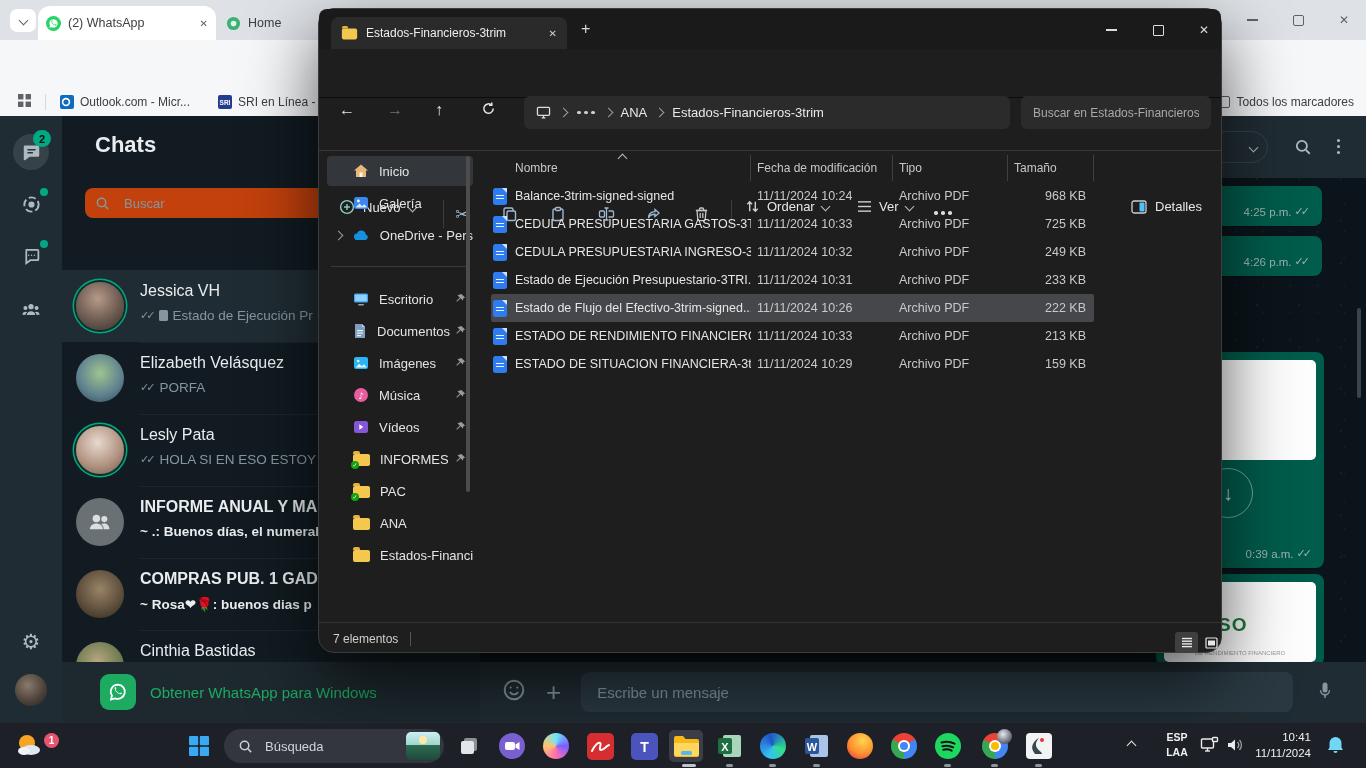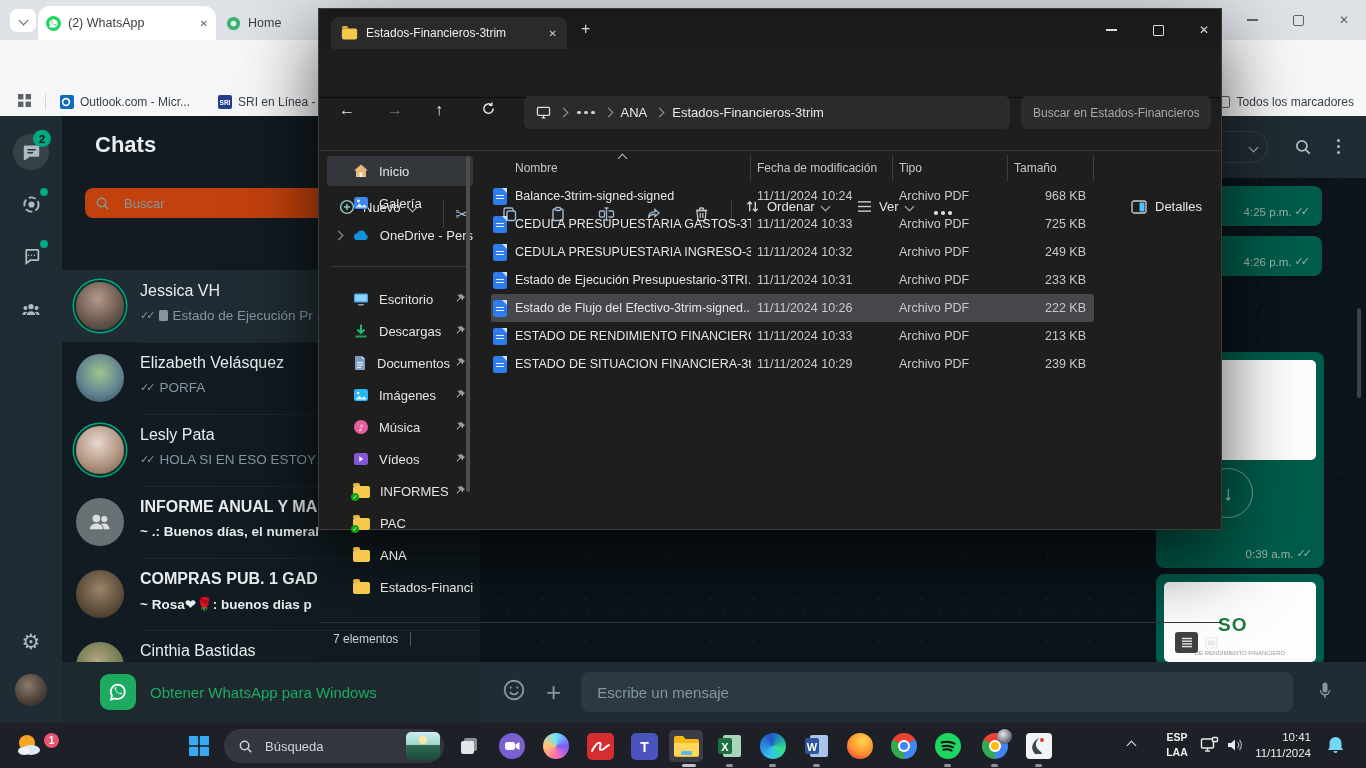--- a/index.html
+++ b/index.html
@@ -65,21 +65,21 @@
      background-size:42px 42px,27px 27px;background-position:0 0,14px 21px;}
   #wachathdr{position:absolute;left:0;top:0;width:886px;height:62px;background:#202c33;}
   .bubble{position:absolute;background:#005c4b;border-radius:8px;box-shadow:0 1px 1px rgba(0,0,0,.3);}
   .btime{position:absolute;right:12px;bottom:8px;color:#9fb4ad;font-size:11.5px;display:flex;gap:3px;align-items:center;white-space:nowrap;}
   .btime .ticks{color:#9fb4ad;}
   #composer{left:480px;top:546px;width:886px;height:60px;background:#202c33;display:flex;align-items:center;}
   #composer input{background:#2a3942;border-radius:8px;height:40px;width:712px;color:#d1d7db;font-size:15px;padding:0 16px;box-sizing:border-box;}
   #composer input::placeholder{color:#8696a0;}
 
   
-  #xw{left:318px;top:8px;width:904px;height:522px;background:#1e1e1e;border-radius:0;border:1px solid #3c3c3c;box-sizing:border-box;box-shadow:0 28px 70px rgba(0,0,0,.66);z-index:10;padding-left:19px;}
+  #xw{left:318px;top:8px;width:904px;height:645px;background:#1e1e1e;border-radius:16px;border:1px solid #3c3c3c;box-sizing:border-box;box-shadow:0 28px 70px rgba(0,0,0,.66);z-index:10;padding-left:19px;}
   #xtitle{position:absolute;left:0;top:0;width:100%;height:40px;background:#1a1a1a;border-radius:8px 8px 0 0;}
   #xtab{position:absolute;left:12px;top:8px;width:236px;height:32px;background:#2a2a2a;border-radius:8px 8px 0 0;display:flex;align-items:center;padding:0 10px;box-sizing:border-box;gap:8px;}
   #xtab span.t{color:#eee;font-size:12px;white-space:nowrap;overflow:hidden;flex:1;}
   .xctl{position:absolute;top:8px;width:34px;height:26px;display:flex;align-items:center;justify-content:center;color:#dcdcdc;}
   #xnav{position:absolute;left:0;top:40px;width:100%;height:48px;border-bottom:1px solid #0c0c0c;}
   .xarrow{position:absolute;top:52px;font-size:16px;color:#e3e3e3;}
   .pill{position:absolute;top:47px;height:33px;background:#2b2b2b;border-radius:6px;display:flex;align-items:center;box-sizing:border-box;}
   .crumbtxt{color:#e8e8e8;font-size:13px;white-space:nowrap;}
   #xsearch input{color:#c9c9c9;font-size:12px;width:168px;}
   #xsearch input::placeholder{color:#a9a9a9;}
@@ -569,30 +569,20 @@
             <rect x="1" y="1.5" width="14" height="9" rx="1.5" fill="#42a5f5"></rect>
             <rect x="2.2" y="2.7" width="11.6" height="6.6" rx=".6" fill="#8fd0ff"></rect>
             <rect x="5" y="12" width="6" height="1.6" rx=".8" fill="#9e9e9e"></rect>
           </svg>
         <span>Escritorio</span>
         <svg class="pin" width="11" height="11" viewBox="0 0 12 12">
             <path d="M7 1l4 4-1.8.7-.7 2.6L6 5.8 2.3 9.5l-.8-.8L5.2 5 2.7 2.5 5.3 1.7z" fill="#9a9a9a"></path>
           </svg>
       </div>
       <div class="sitem">
-        <svg width="16" height="16" viewBox="0 0 16 16" fill="none" stroke="#21ba6c" stroke-width="2">
-            <path d="M8 1.5v8M4.5 6.5L8 10l3.5-3.5"></path>
-            <path d="M2.5 13.5h11" stroke="#1d9e5d"></path>
-          </svg>
-        <span>Descargas</span>
-        <svg class="pin" width="11" height="11" viewBox="0 0 12 12">
-            <path d="M7 1l4 4-1.8.7-.7 2.6L6 5.8 2.3 9.5l-.8-.8L5.2 5 2.7 2.5 5.3 1.7z" fill="#9a9a9a"></path>
-          </svg>
-      </div>
-      <div class="sitem">
         <svg width="14" height="16" viewBox="0 0 14 16">
             <path d="M2 1h7l3 3v11H2z" fill="#7f9ec0"></path>
             <path d="M9 1l3 3H9z" fill="#b9d0e8"></path>
             <rect x="4" y="7" width="6" height="1.2" fill="#e8f0f8"></rect>
             <rect x="4" y="9.5" width="6" height="1.2" fill="#e8f0f8"></rect>
             <rect x="4" y="12" width="4" height="1.2" fill="#e8f0f8"></rect>
           </svg>
         <span>Documentos</span>
         <svg class="pin" width="11" height="11" viewBox="0 0 12 12">
             <path d="M7 1l4 4-1.8.7-.7 2.6L6 5.8 2.3 9.5l-.8-.8L5.2 5 2.7 2.5 5.3 1.7z" fill="#9a9a9a"></path>
@@ -713,21 +703,21 @@
       <div class="fc type">Archivo PDF</div>
       <div class="fc size">213 KB</div>
     </div>
     <div class="frow" style="top:341px">
       <div class="fico">
           <span class="pdfico"></span>
         </div>
       <div class="fc name">ESTADO DE SITUACION FINANCIERA-3tri...</div>
       <div class="fc date">11/11/2024 10:29</div>
       <div class="fc type">Archivo PDF</div>
-      <div class="fc size">239 KB</div>
+      <div class="fc size">159 KB</div>
     </div>
 
     <div id="xstatus">
       <span style="margin-left:14px">7 elementos</span>
       <span style="width:1px;height:14px;background:#555;margin-left:12px"></span>
     </div>
     <div class="viewbtn" style="left:856px;background:#3f3f3f">
       <svg width="12" height="11" viewBox="0 0 12 11" stroke="#e8e8e8" stroke-width="1.4">
           <line x1="1" y1="1.5" x2="11" y2="1.5"></line>
           <line x1="1" y1="4.2" x2="11" y2="4.2"></line>

